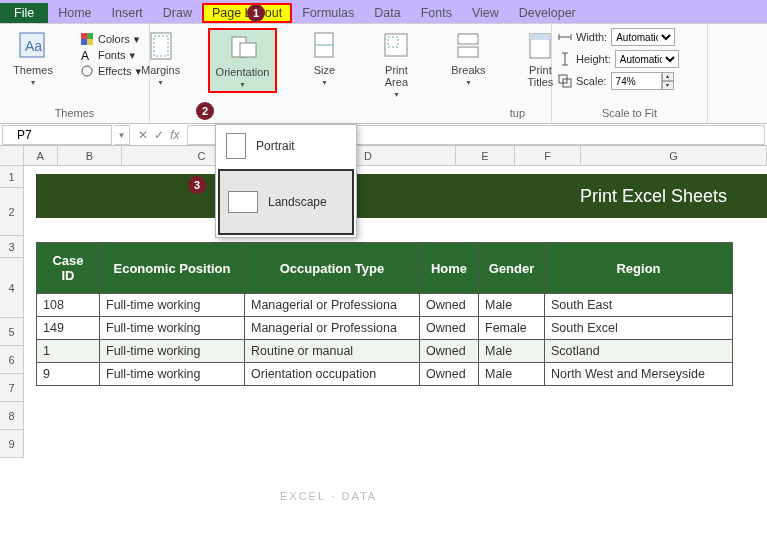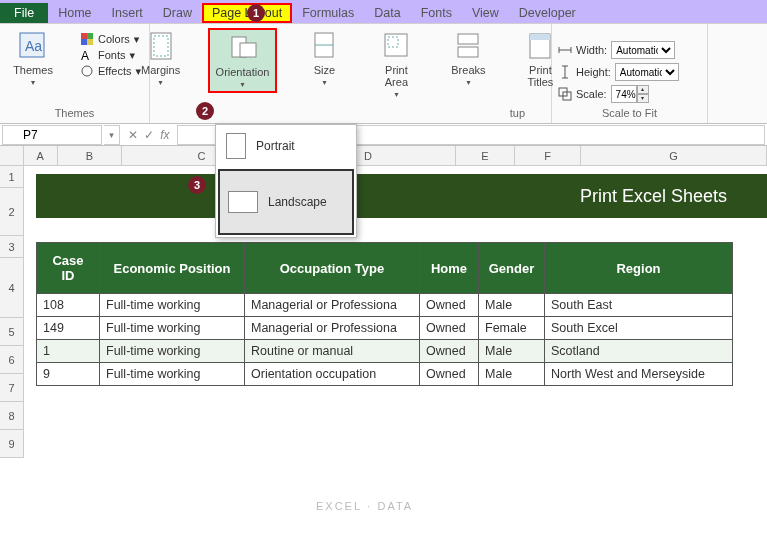--- a/index.html
+++ b/index.html
@@ -24,38 +24,38 @@
   .big-btn .chev { font-size: 8px; color: #555; }
 
   .orientation-wrap { border: 2px solid red; background: #c7e6d4; padding: 0 2px; position: relative; }
   .small-list { display: flex; flex-direction: column; gap: 2px; font-size: 11px; }
   .small-row { display: flex; align-items: center; gap: 4px; }
   .mini-icn { width: 14px; height: 14px; display: inline-flex; align-items: center; justify-content: center; }
 
   .scale-group .scale-row { display: flex; align-items: center; gap: 4px; font-size: 11px; margin-bottom: 2px; }
   .scale-group select.auto-sel { font-size: 10px; width: 64px; height: 18px; border: 1px solid #aaa; background: #fff; }
   .scale-group .scale-spin { display:flex; align-items:center; }
-  .scale-group input.spin { width: 26px; height: 18px; font-size: 10px; border: 1px solid #aaa; padding-left: 4px; }
+  .scale-group input.spin { width: 51px; height: 18px; font-size: 10px; border: 1px solid #aaa; padding-left: 4px; }
   .spin-btns { display:flex; flex-direction:column; }
   .spin-btns div { width:12px; height:9px; border:1px solid #aaa; font-size:6px; line-height:7px; text-align:center; background:#f0f0f0; }
 
   .grid-partial { font-size: 11px; }
   .chk { width: 11px; height: 11px; border: 1px solid #888; display:inline-block; vertical-align: middle; margin-right:3px;}
 
   
   .dropdown { position: absolute; left: 215px; top: 124px; width: 142px; background: #fff; border: 1px solid #bbb; box-shadow: 2px 2px 6px rgba(0,0,0,0.25); z-index: 40; }
   .dd-item { display: flex; align-items: center; gap: 10px; padding: 8px 10px; font-size: 12px; cursor: pointer; }
   .dd-item.sel { background: #e5e5e5; border: 2px solid #333; margin: 2px; padding: 20px 8px; }
   .dd-icn { width: 28px; height: 22px; border: 1px solid #888; background: #fff; }
   .dd-icn.portrait { width: 20px; height: 26px; }
   .dd-icn.landscape { width: 30px; height: 22px; }
 
   
   .fbar { display: flex; height: 22px; border-bottom: 1px solid #c0c0c0; align-items: center; background: #fff; }
-  .namebox { width: 100px; height: 20px; border: 1px solid #ccc; margin: 0 2px; padding: 2px 20px; font-size: 12px; background:#fff; }
+  .namebox { width: 110px; height: 20px; border: 1px solid #ccc; margin: 0 2px; padding: 2px 14px; font-size: 12px; background:#fff; }
   .namebox-chev { width: 16px; text-align:center; color:#777; font-size:9px; border:1px solid #ccc; border-left:none; height:20px; line-height:18px; }
   .fx-btns { display:flex; gap:6px; padding: 0 8px; color:#888; font-size:12px; }
   .fx-input { flex:1; border: 1px solid #ccc; height:20px; margin-right:2px; padding:2px 6px; font-size:12px; }
 
   
   .sheet { position: relative; }
   .col-headers { display: flex; height: 20px; background: #f3f3f3; border-bottom: 1px solid #ccc; }
   .corner { width: 24px; border-right: 1px solid #ccc; background:#f3f3f3; }
   .ch { border-right: 1px solid #ccc; text-align: center; font-size: 11px; color: #555; line-height: 20px; }
   .rows-area { display: flex; }
@@ -63,21 +63,21 @@
   .rh { border-bottom: 1px solid #ccc; border-right: 1px solid #ccc; background:#f3f3f3; text-align:center; font-size:11px; color:#555; }
   .cells { flex:1; position:relative; }
 
   .title-bar { position:absolute; left: 36px; top: 28px; right: 0; height: 44px; background: #2c4f1c; color: #fff; font-size: 18px; display:flex; align-items:center; justify-content:flex-end; padding-right: 40px; font-family: "Segoe UI", sans-serif; }
 
   .data-table { position:absolute; left: 36px; top: 96px; border-collapse: collapse; }
   .data-table th { background: #2c6b2f; color:#fff; font-size: 13px; padding: 10px 8px; border: 1px solid #555; text-align:center; vertical-align: middle; }
   .data-table td { border: 1px solid #555; font-size: 12.5px; padding: 4px 6px; height: 18px; white-space: nowrap; overflow: hidden; }
   .row-sel td { background: #eef5ee; }
 
-  .watermark { position:absolute; left: 280px; top: 500px; font-size: 11px; color: #bbb; letter-spacing: 2px; z-index: 5; pointer-events:none;margin-left:36px; }
+  .watermark { position:absolute; left: 280px; top: 490px; font-size: 11px; color: #bbb; letter-spacing: 2px; z-index: 5; pointer-events:none; }
 
   svg { display:block; }
 </style>
 </head>
 <body>
 
 <div class="tabs">
   <div class="tab file">File</div>
 <div class="tab">Home</div>
     <div class="tab">Insert</div>
@@ -203,21 +203,21 @@
             </svg>
           </div>
         <span class="lbl" style="white-space:pre-line">Print
 Titles</span>
       </div>
     </div>
     <div class="group-label" style="align-self:flex-end; margin-right:20px;">tup</div>
   </div>
 
   <div class="group scale-group" style="width:156px">
-    <div class="group-body" style="flex-direction:column; align-items:flex-start; gap:2px; width:100%;justify-content:flex-end;">
+    <div class="group-body" style="flex-direction:column; align-items:flex-start; gap:2px; width:100%;">
       <div class="scale-row">
         <span class="mini-icn">
             <svg width="14" height="12">
               <path d="M1 6 L13 6 M1 3 L1 9 M13 3 L13 9" stroke="#555" fill="none"></path>
             </svg>
           </span>
         <span>Width:</span>
         <select class="auto-sel"><option>Automatic</option></select>
       </div>
       <div class="scale-row">

